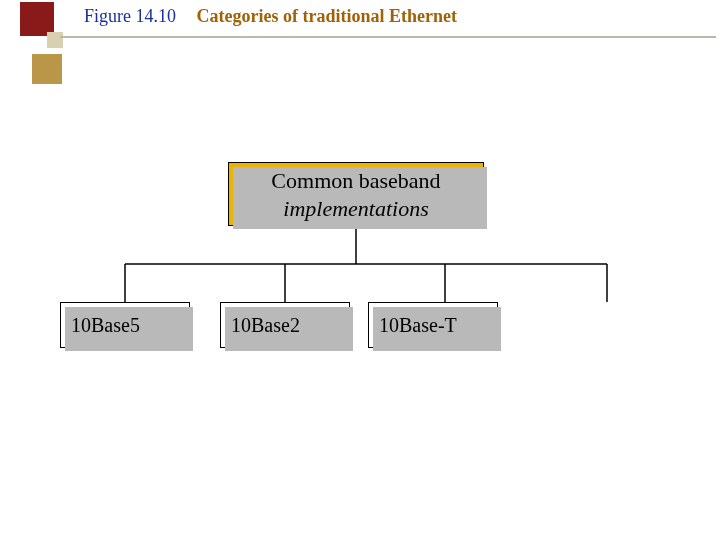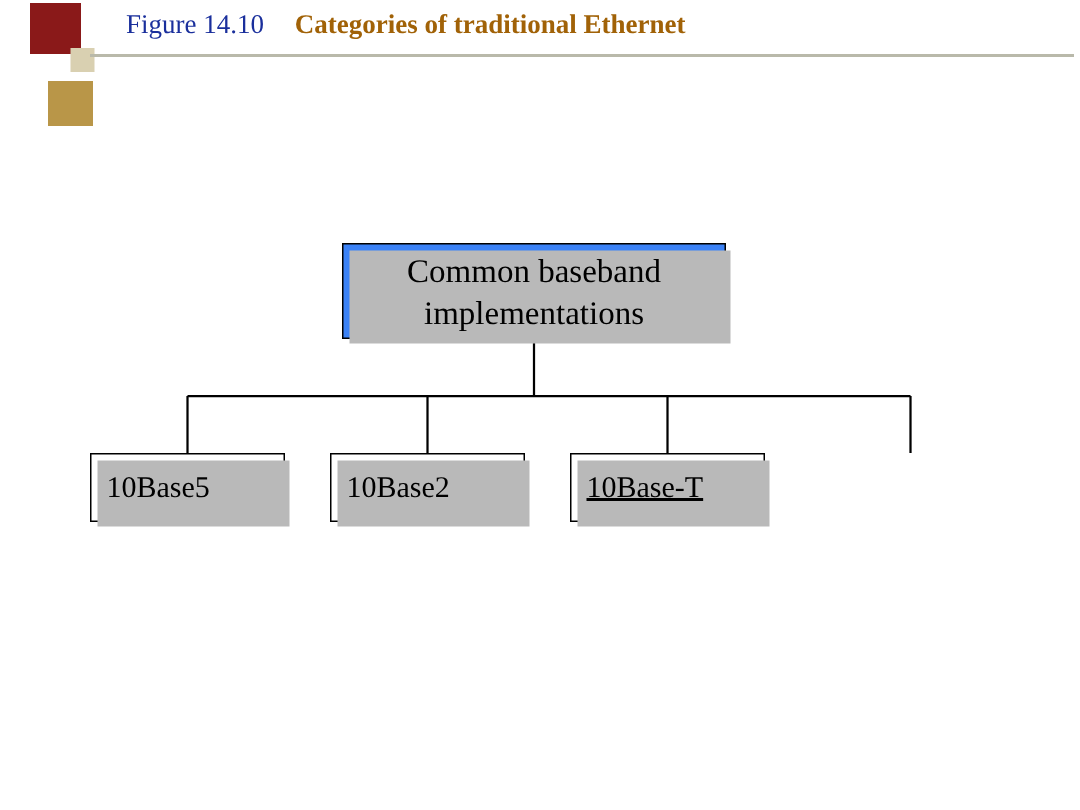--- a/index.html
+++ b/index.html
@@ -43,37 +43,37 @@
     content:"";
     position:absolute;
     left:4px; top:4px;
     width:100%; height:100%;
     background:#b9b9b9;
     z-index:-1;
   }
   .root-box {
     left: 228px; top: 162px; width: 256px; height: 64px;
     z-index: 2;
-    background:#3b82f6;
+    background:#eab308;
     text-align:center;
     font-size: 22px;
     line-height: 1.25;
     padding-top: 4px;
   }
-  .root-box .l2 { }
+  .root-box .l2 { font-style: italic; }
 
   .child {
     top: 302px; width: 130px; height: 46px;
     font-size: 20px; text-align: left;
     padding-left: 10px; line-height: 44px;
     z-index: 2;
   }
   .c1 { left: 60px; }
   .c2 { left: 220px; }
-  .c3 { left: 380px; text-decoration: underline; }
+  .c3 { left: 368px; }
   .c4 { left: 540px; width: 134px; }
 
   svg.tree { position:absolute; left:0; top:0; pointer-events:none; }
 </style>
 </head>
 <body>
 
 <div class="slide">
 
   <div class="deco a"></div>

